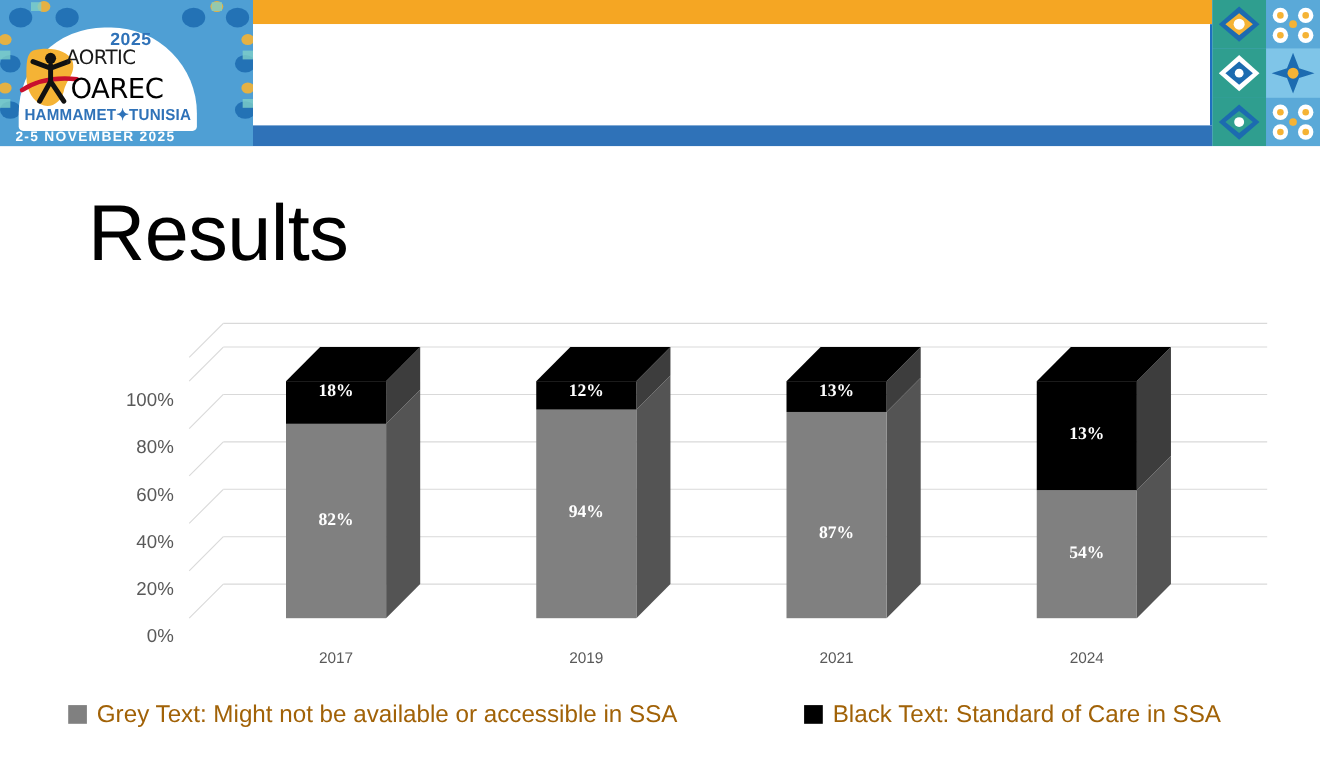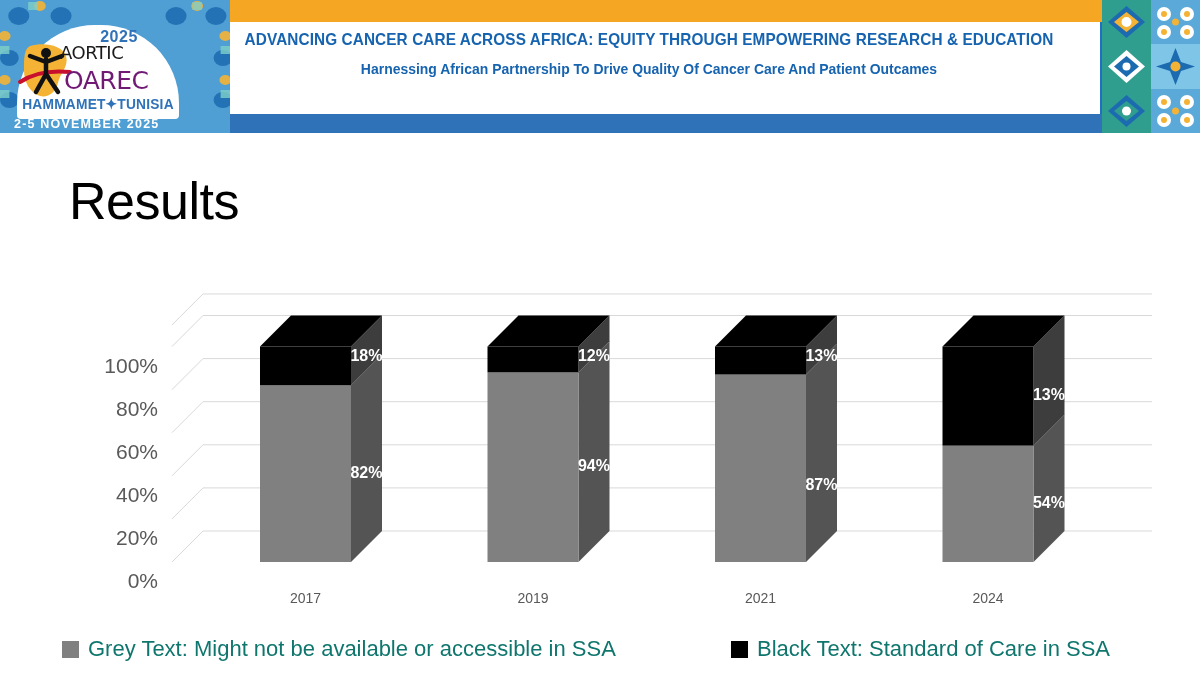--- a/index.html
+++ b/index.html
@@ -77,21 +77,21 @@
     letter-spacing: 0.5px;
     padding-left: 42px;
   }
   .logo-aortic {
     position: absolute; left: 60px; top: 42px;
     font-size: 18px; color: #1a1a1a; letter-spacing: -0.5px;
     font-family: "DejaVu Sans", sans-serif;
   }
   .logo-oarec {
     position: absolute; left: 64px; top: 66px;
-    font-size: 25px; color: #701a75; letter-spacing: -0.5px;
+    font-size: 25px; color: #000000; letter-spacing: -0.5px;
     font-family: "DejaVu Sans", sans-serif;
   }
   .logo-africa {
     position: absolute; left: 16px; top: 40px;
     width: 62px; height: 62px;
   }
   .logo-hammamet {
     position: absolute; left: 17px; top: 96px; width: 162px;
     text-align: center;
     font-size: 14.5px; font-weight: bold; color: #2f72b8;
@@ -114,72 +114,67 @@
     overflow: hidden; background: #5aa9d8;
   }
   .tile-right svg { display: block; width: 100%; height: 100%; }
 
   
   .slide {
     position: absolute; left: 0; top: 133px;
     width: 1200px; height: 560px; background: #ffffff;
   }
   .results-title {
-    position: absolute; left: 69px; top: 38px;
-    font-size: 52px; font-weight: normal; color: #000000;
+    position: absolute; left: 80px; top: 38px;
+    font-size: 72px; font-weight: normal; color: #000000;
     font-family: "Liberation Sans", sans-serif;
     letter-spacing: -0.5px;
   }
 
   
   .chart-area { position: absolute; left: 0; top: 0; width: 1200px; height: 560px; }
   .chart-svg { position: absolute; left: 0; top: 0; }
 
   .ylabel {
     position: absolute;
-    font-size: 21px; color: #595959;
+    font-size: 17px; color: #595959;
     text-align: right; width: 70px;
     font-family: "Liberation Sans", sans-serif;
   }
   .xlabel {
     position: absolute;
     font-size: 14px; color: #595959;
     text-align: center; width: 120px;
     font-family: "Liberation Sans", sans-serif;
   }
   .bar-value {
     position: absolute;
     color: #ffffff; font-size: 16px; font-weight: bold;
-    text-align: right; width: 90px;
-    font-family: Liberation Sans, sans-serif;
-    margin-left: 32px;
+    text-align: center; width: 90px;
+    font-family: Liberation Serif, serif;
   }
 
   
   .legend { position: absolute; top: 499px; left: 0; width: 1200px; height: 44px; }
   .legend-item { position: absolute; display: flex; align-items: center; }
   .legend-swatch { width: 17px; height: 17px; margin-right: 9px; flex: none; }
   .legend-label {
-    font-size: 22px; color: #0f766e;
+    font-size: 22px; color: #a16207;
     font-family: "Liberation Sans", sans-serif;
   }
 </style>
 </head>
 <body>
 
 <div class="banner">
 
   <div class="banner-orange"></div>
   <div class="banner-white"></div>
   <div class="banner-blue-bottom"></div>
 
-  <div class="banner-titles">
-    <div class="banner-title-main">ADVANCING CANCER CARE ACROSS AFRICA: EQUITY THROUGH EMPOWERING RESEARCH &amp; EDUCATION</div>
-    <div class="banner-title-sub">Harnessing African Partnership To Drive Quality Of Cancer Care And Patient Outcames</div>
-  </div>
 
   <div class="logo-box">
     <div class="logo-tile-bg">
       <svg viewBox="0 0 196 133" preserveAspectRatio="none">
         <rect width="196" height="133" fill="#4f9fd4"></rect>
         <g fill="#1c6bb0" opacity="0.85">
           <circle cx="16" cy="16" r="9"></circle>
             <circle cx="52" cy="16" r="9"></circle>
           <circle cx="150" cy="16" r="9"></circle>
             <circle cx="184" cy="16" r="9"></circle>

